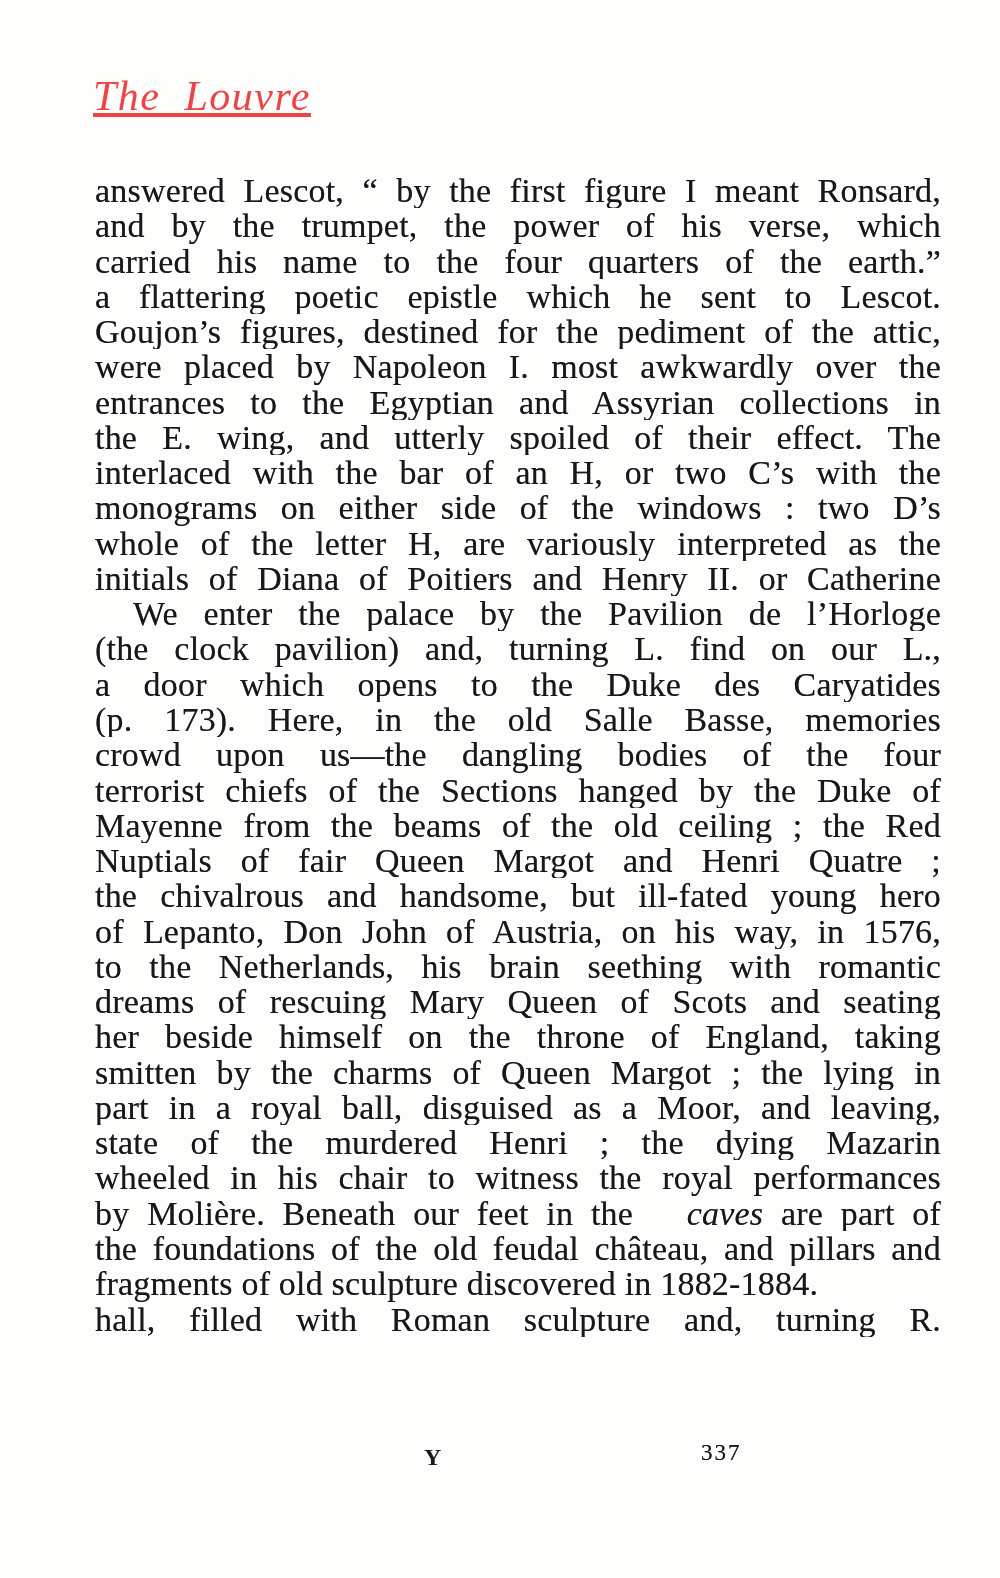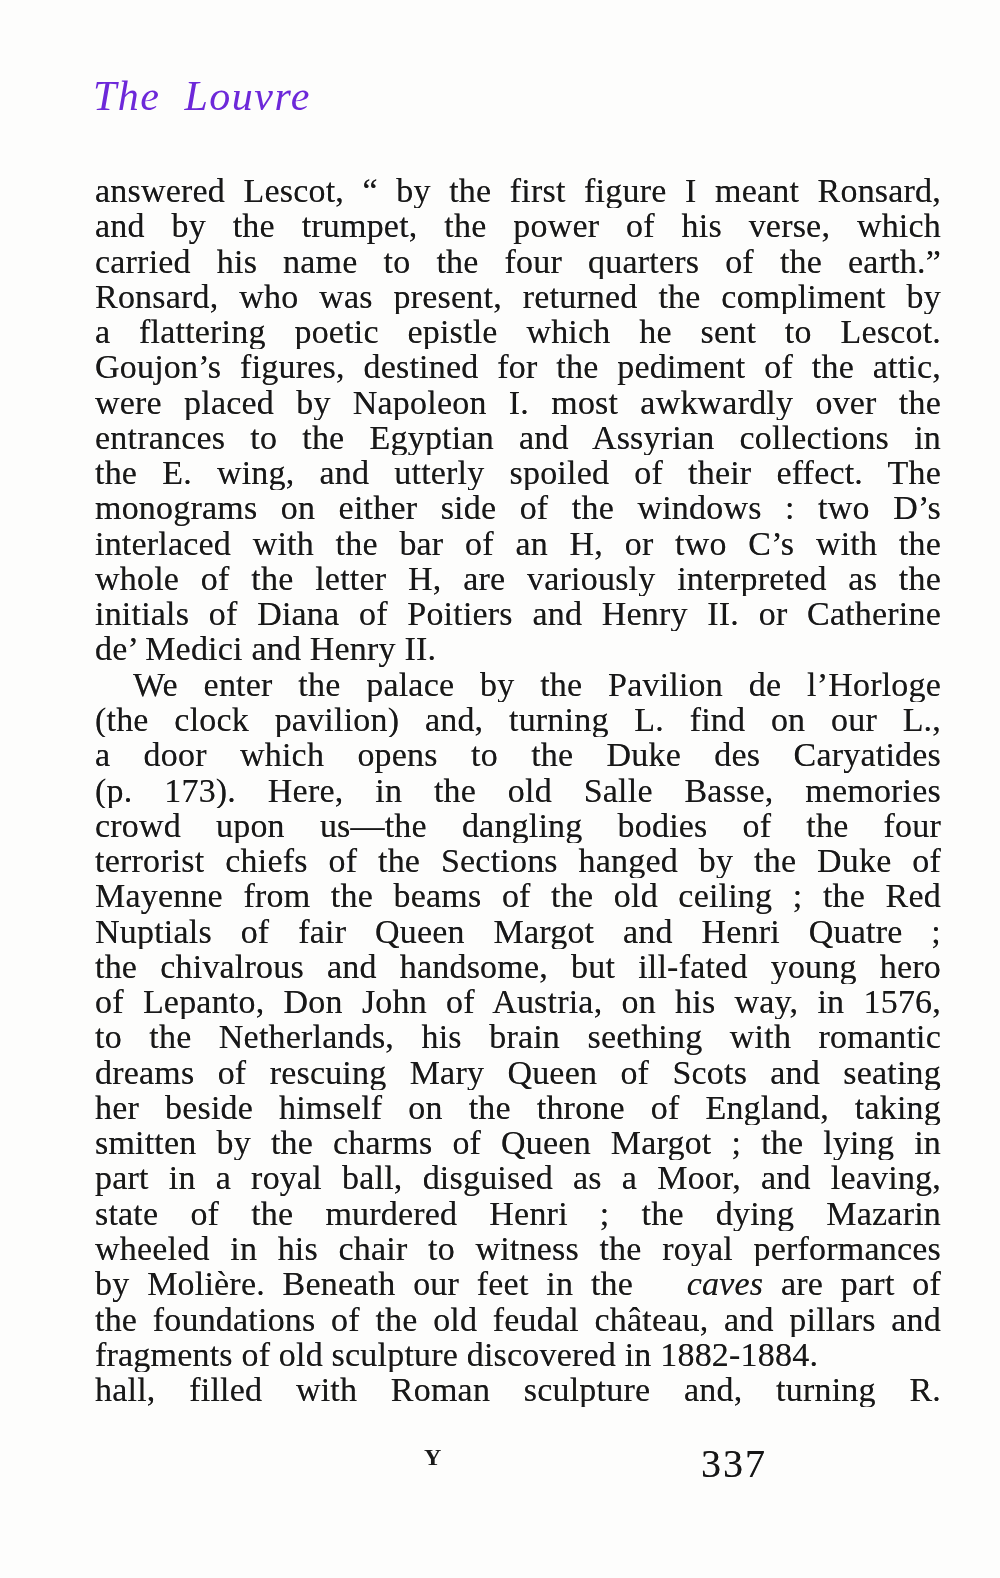--- a/index.html
+++ b/index.html
@@ -17,21 +17,22 @@
     color: #161616;
   }
   .running-head {
     position: absolute;
     left: 93px;
     top: 72px;
     font-style: italic;
     font-size: 42px;
     letter-spacing: 1.5px;
     word-spacing: 12px;
-    color: #6d28d9;
+    color: #ef4444;
+    text-decoration: underline;
   }
   .text-block {
     position: absolute;
     left: 95px;
     top: 173px;
     width: 846px;
   }
   .line {
     box-sizing: border-box;
     width: 100%;
@@ -62,48 +63,46 @@
     top: 1444px;
     font-size: 24px;
     font-weight: bold;
     letter-spacing: 1px;
     color: #1a1a1a;
   }
   .page-number {
     position: absolute;
     left: 701px;
     top: 1440px;
-    font-size: 40px;
+    font-size: 23px;
     letter-spacing: 2px;
     color: #161616;
     text-shadow: 0 0 0.4px rgba(10,10,10,0.6);
   }
 </style>
 </head>
 <body>
 
 <div class="page">
 
   <div class="running-head">The Louvre</div>
 
   <div class="text-block">
     <div class="line">answered Lescot, “ by the first figure I meant Ronsard,</div>
     <div class="line">and by the trumpet, the power of his verse, which</div>
     <div class="line">carried his name to the four quarters of the earth.”</div>
-    <div class="line">Ronsard, who was present, returned the compliment by</div>
     <div class="line">a flattering poetic epistle which he sent to Lescot.</div>
     <div class="line">Goujon’s figures, destined for the pediment of the attic,</div>
     <div class="line">were placed by Napoleon I. most awkwardly over the</div>
     <div class="line">entrances to the Egyptian and Assyrian collections in</div>
     <div class="line">the E. wing, and utterly spoiled of their effect.  The</div>
+    <div class="line">interlaced with the bar of an H, or two C’s with the</div>
     <div class="line">monograms on either side of the windows : two D’s</div>
-    <div class="line">interlaced with the bar of an H, or two C’s with the</div>
     <div class="line">whole of the letter H, are variously interpreted as the</div>
     <div class="line">initials of Diana of Poitiers and Henry II. or Catherine</div>
-    <div class="line end">de’ Medici and Henry II.</div>
     <div class="line indent">We enter the palace by the Pavilion de l’Horloge</div>
     <div class="line">(the clock pavilion) and, turning L. find on our L.,</div>
     <div class="line">a door which opens to the Duke des Caryatides</div>
     <div class="line">(p. 173).  Here, in the old Salle Basse, memories</div>
     <div class="line">crowd upon us—the dangling bodies of the four</div>
     <div class="line">terrorist chiefs of the Sections hanged by the Duke of</div>
     <div class="line">Mayenne from the beams of the old ceiling ; the Red</div>
     <div class="line">Nuptials of fair Queen Margot and Henri Quatre ;</div>
     <div class="line">the chivalrous and handsome, but ill-fated young hero</div>
     <div class="line">of Lepanto, Don John of Austria, on his way, in 1576,</div>

